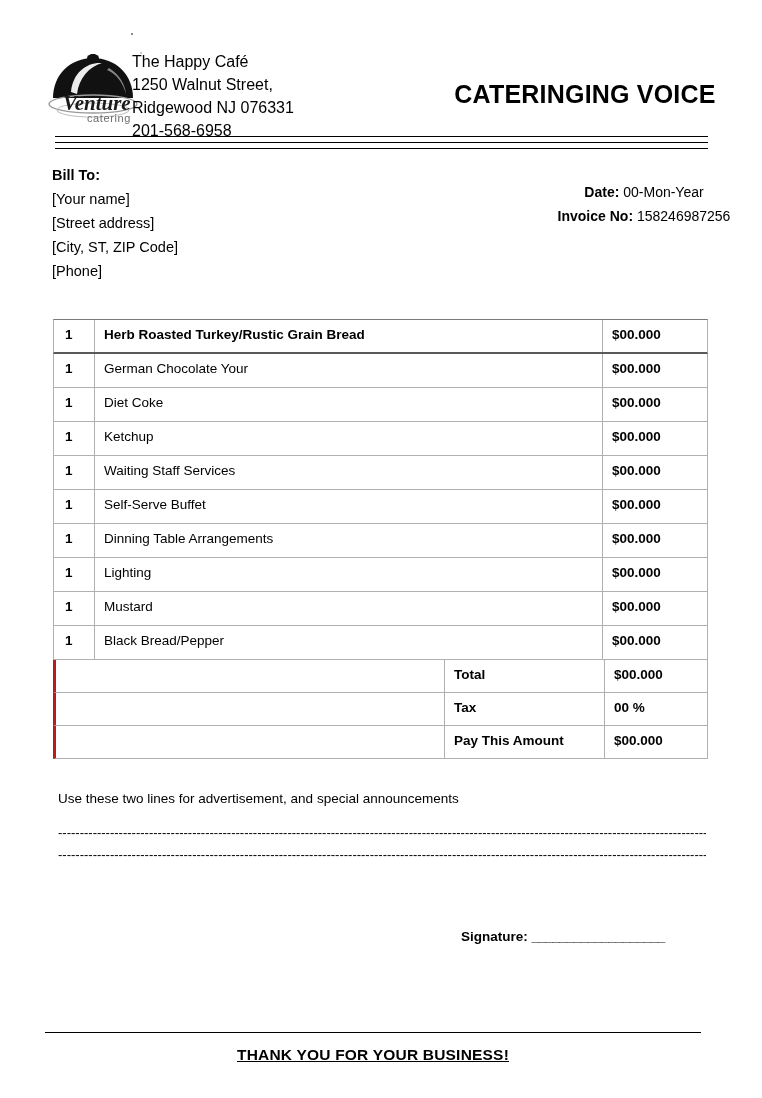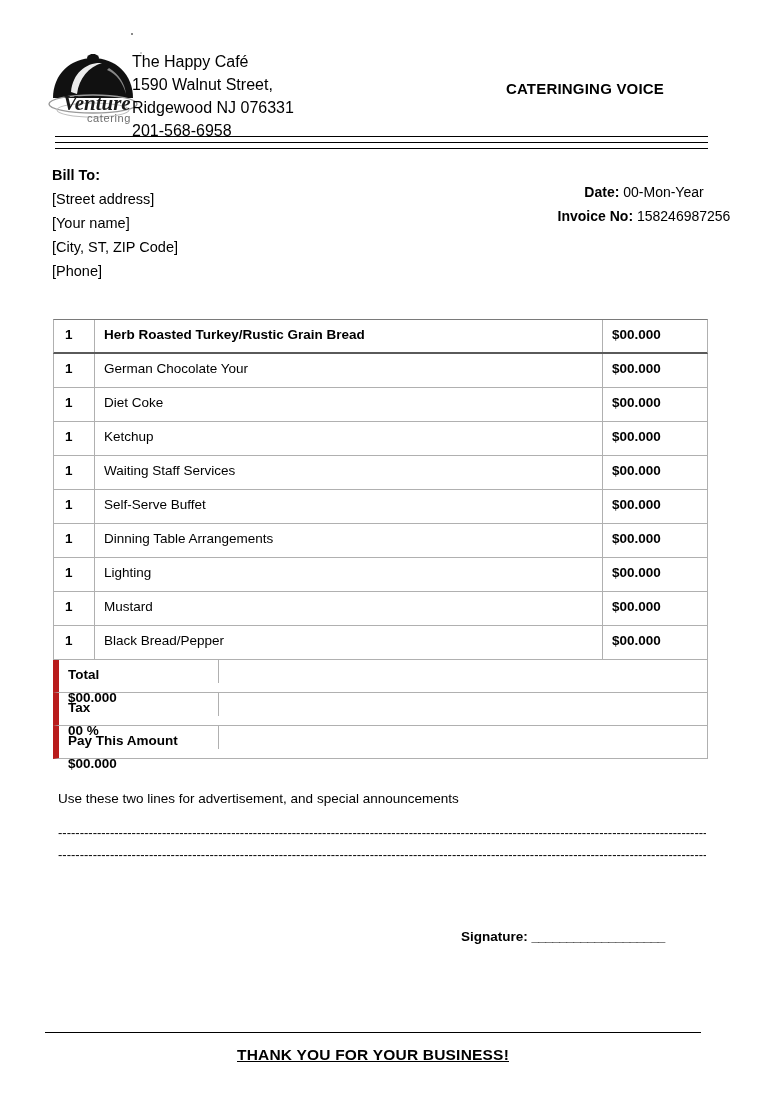--- a/index.html
+++ b/index.html
@@ -61,21 +61,21 @@
     color: #000;
     white-space: nowrap;
   }
 
   .doc-title {
     position: absolute;
     left: 420px;
     top: 80px;
     width: 330px;
     text-align: center;
-    font-size: 15px;
+    font-size: 25px;
     font-weight: bold;
     letter-spacing: 0.2px;
     color: #000;
   }
 
   
   .rules {
     position: absolute;
     left: 55px;
     top: 136px;
@@ -171,24 +171,23 @@
   .row-h34 { height: 34px; }
   .row-h35 { height: 35px; }
 
   
   .trow {
     position: relative;
     display: flex;
     width: 655px;
     height: 33px;
     box-sizing: border-box;
-    border-left: 6px solid #b91c1c;
+    border-left: 3px solid #b91c1c;
     border-right: 1px solid #b0b0b0;
     border-bottom: 1px solid #b0b0b0;
-    flex-direction: column;
   }
   .tcell-blank {
     width: 389px;
     box-sizing: border-box;
     border-right: 1px solid #b0b0b0;
   }
   .tcell-label {
     width: 160px;
     box-sizing: border-box;
     border-right: 1px solid #b0b0b0;
@@ -290,38 +289,38 @@
         <ellipse cx="46" cy="58" rx="36" ry="7" fill="none" stroke="#bdbdbd" stroke-width="1.1"></ellipse>
 
         <text x="16" y="58" font-family="'Liberation Serif', serif" font-size="21" font-style="italic" font-weight="bold" fill="#1a1a1a">Venture</text>
 
         <text x="40" y="70" font-family="'Liberation Sans', sans-serif" font-size="11" fill="#6d6d6d" letter-spacing="0.6">catering</text>
       </svg>
     </div>
 
     <div class="company-block">
       <div class="company-line">The Happy Café</div>
-      <div class="company-line">1590 Walnut Street,</div>
+      <div class="company-line">1250 Walnut Street,</div>
       <div class="company-line">Ridgewood NJ 076331</div>
       <div class="company-line">201-568-6958</div>
     </div>
 
     <div class="doc-title">CATERINGING VOICE</div>
   </div>
 
   <div class="rules">
     <div class="rule r1"></div>
     <div class="rule r2"></div>
     <div class="rule r3"></div>
   </div>
 
   <div class="billto">
     <div class="billto-title">Bill To:</div>
+    <div class="billto-line">[Your name]</div>
     <div class="billto-line">[Street address]</div>
-    <div class="billto-line">[Your name]</div>
     <div class="billto-line">[City, ST, ZIP Code]</div>
     <div class="billto-line">[Phone]</div>
   </div>
 
   <div class="meta">
     <div class="meta-row">
       <b>Date:</b>
       <span>00-Mon-Year</span>
     </div>
     <div class="meta-row">

